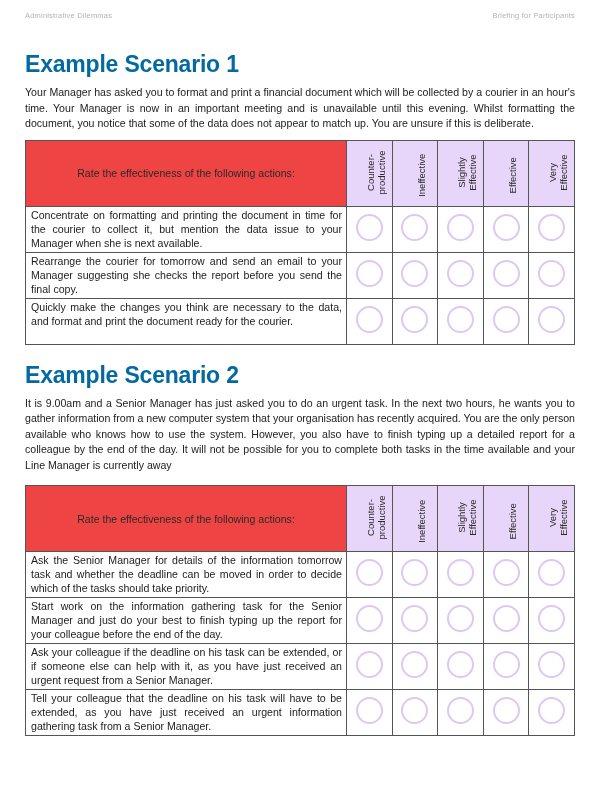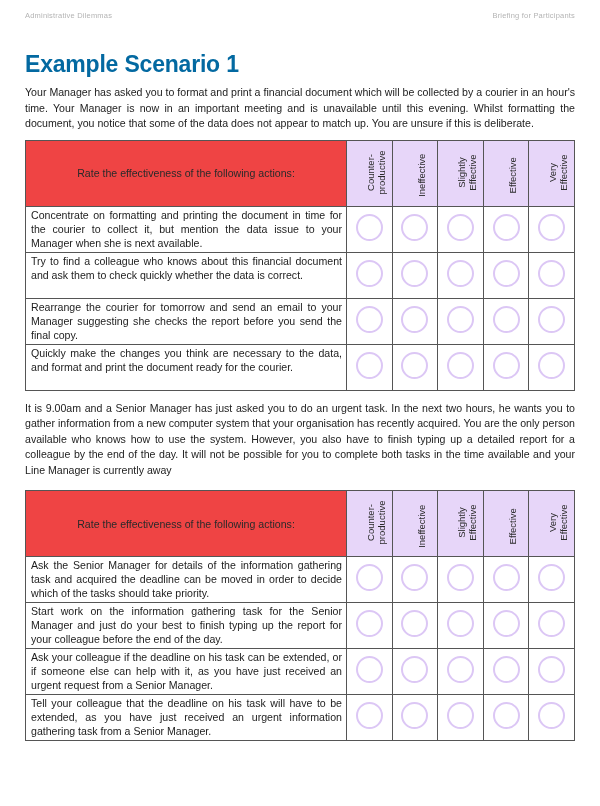--- a/index.html
+++ b/index.html
@@ -109,60 +109,53 @@
     </tr>
     <tr class="action-row">
       <td class="action-cell">Concentrate on formatting and printing the document in time for the courier to collect it, but mention the data issue to your Manager when she is next available.</td>
       <td class="circle-cell"><span class="circle"></span></td>
       <td class="circle-cell"><span class="circle"></span></td>
       <td class="circle-cell"><span class="circle"></span></td>
       <td class="circle-cell"><span class="circle"></span></td>
       <td class="circle-cell"><span class="circle"></span></td>
     </tr>
     <tr class="action-row">
-      <td class="action-cell">Try to find a colleague who knows about this financial document and ask them to check quickly whether the data is correct.</td>
-      <td class="circle-cell"><span class="circle"></span></td>
-      <td class="circle-cell"><span class="circle"></span></td>
-      <td class="circle-cell"><span class="circle"></span></td>
-      <td class="circle-cell"><span class="circle"></span></td>
-      <td class="circle-cell"><span class="circle"></span></td>
-    </tr>
-    <tr class="action-row">
       <td class="action-cell">Rearrange the courier for tomorrow and send an email to your Manager suggesting she checks the report before you send the final copy.</td>
       <td class="circle-cell"><span class="circle"></span></td>
       <td class="circle-cell"><span class="circle"></span></td>
       <td class="circle-cell"><span class="circle"></span></td>
       <td class="circle-cell"><span class="circle"></span></td>
       <td class="circle-cell"><span class="circle"></span></td>
     </tr>
     <tr class="action-row">
       <td class="action-cell">Quickly make the changes you think are necessary to the data, and format and print the document ready for the courier.</td>
       <td class="circle-cell"><span class="circle"></span></td>
       <td class="circle-cell"><span class="circle"></span></td>
       <td class="circle-cell"><span class="circle"></span></td>
       <td class="circle-cell"><span class="circle"></span></td>
       <td class="circle-cell"><span class="circle"></span></td>
     </tr>
   </tbody>
     </table>
 
+  <h1 class="scenario-title second">Example Scenario 2</h1>
   <p class="scenario-desc">It is 9.00am and a Senior Manager has just asked you to do an urgent task. In the next two hours, he wants you to gather information from a new computer system that your organisation has recently acquired. You are the only person available who knows how to use the system. However, you also have to finish typing up a detailed report for a colleague by the end of the day. It will not be possible for you to complete both tasks in the time available and your Line Manager is currently away</p>
 
   <table class="rating second">
     <tbody>
         <tr class="head-row">
       <td class="prompt-cell">Rate the effectiveness of the following actions:</td>
       <td class="opt-cell"><div class="rot">Counter-productive</div></td>
       <td class="opt-cell"><div class="rot">Ineffective</div></td>
       <td class="opt-cell"><div class="rot">Slightly Effective</div></td>
       <td class="opt-cell"><div class="rot">Effective</div></td>
       <td class="opt-cell"><div class="rot">Very Effective</div></td>
     </tr>
     <tr class="action-row">
-      <td class="action-cell">Ask the Senior Manager for details of the information gathering task and acquired the deadline can be moved in order to decide which of the tasks should take priority.</td>
+      <td class="action-cell">Ask the Senior Manager for details of the information tomorrow task and whether the deadline can be moved in order to decide which of the tasks should take priority.</td>
       <td class="circle-cell"><span class="circle"></span></td>
       <td class="circle-cell"><span class="circle"></span></td>
       <td class="circle-cell"><span class="circle"></span></td>
       <td class="circle-cell"><span class="circle"></span></td>
       <td class="circle-cell"><span class="circle"></span></td>
     </tr>
     <tr class="action-row">
       <td class="action-cell">Start work on the information gathering task for the Senior Manager and just do your best to finish typing up the report for your colleague before the end of the day.</td>
       <td class="circle-cell"><span class="circle"></span></td>
       <td class="circle-cell"><span class="circle"></span></td>

